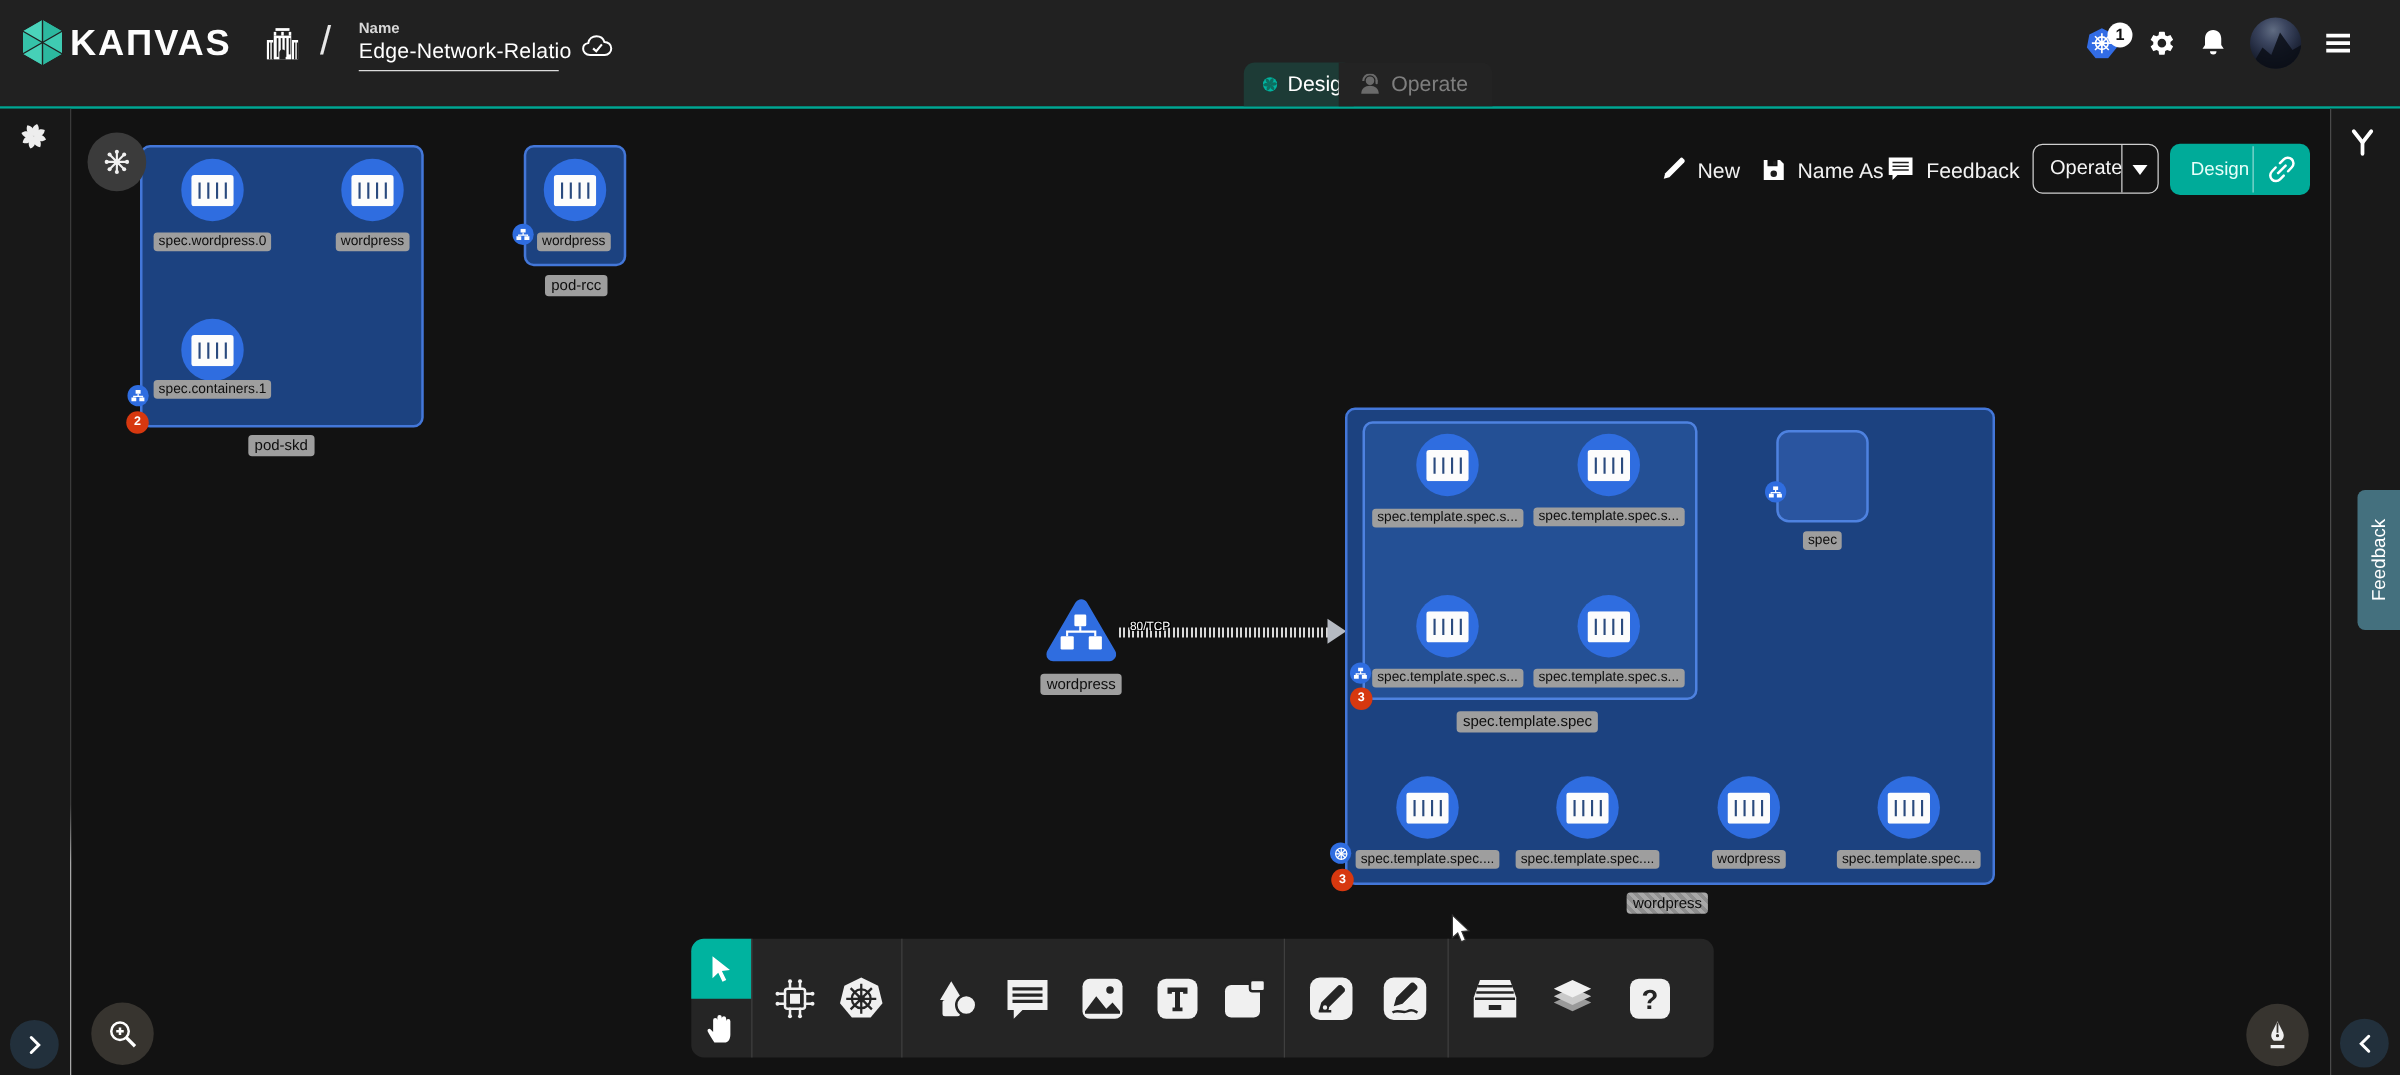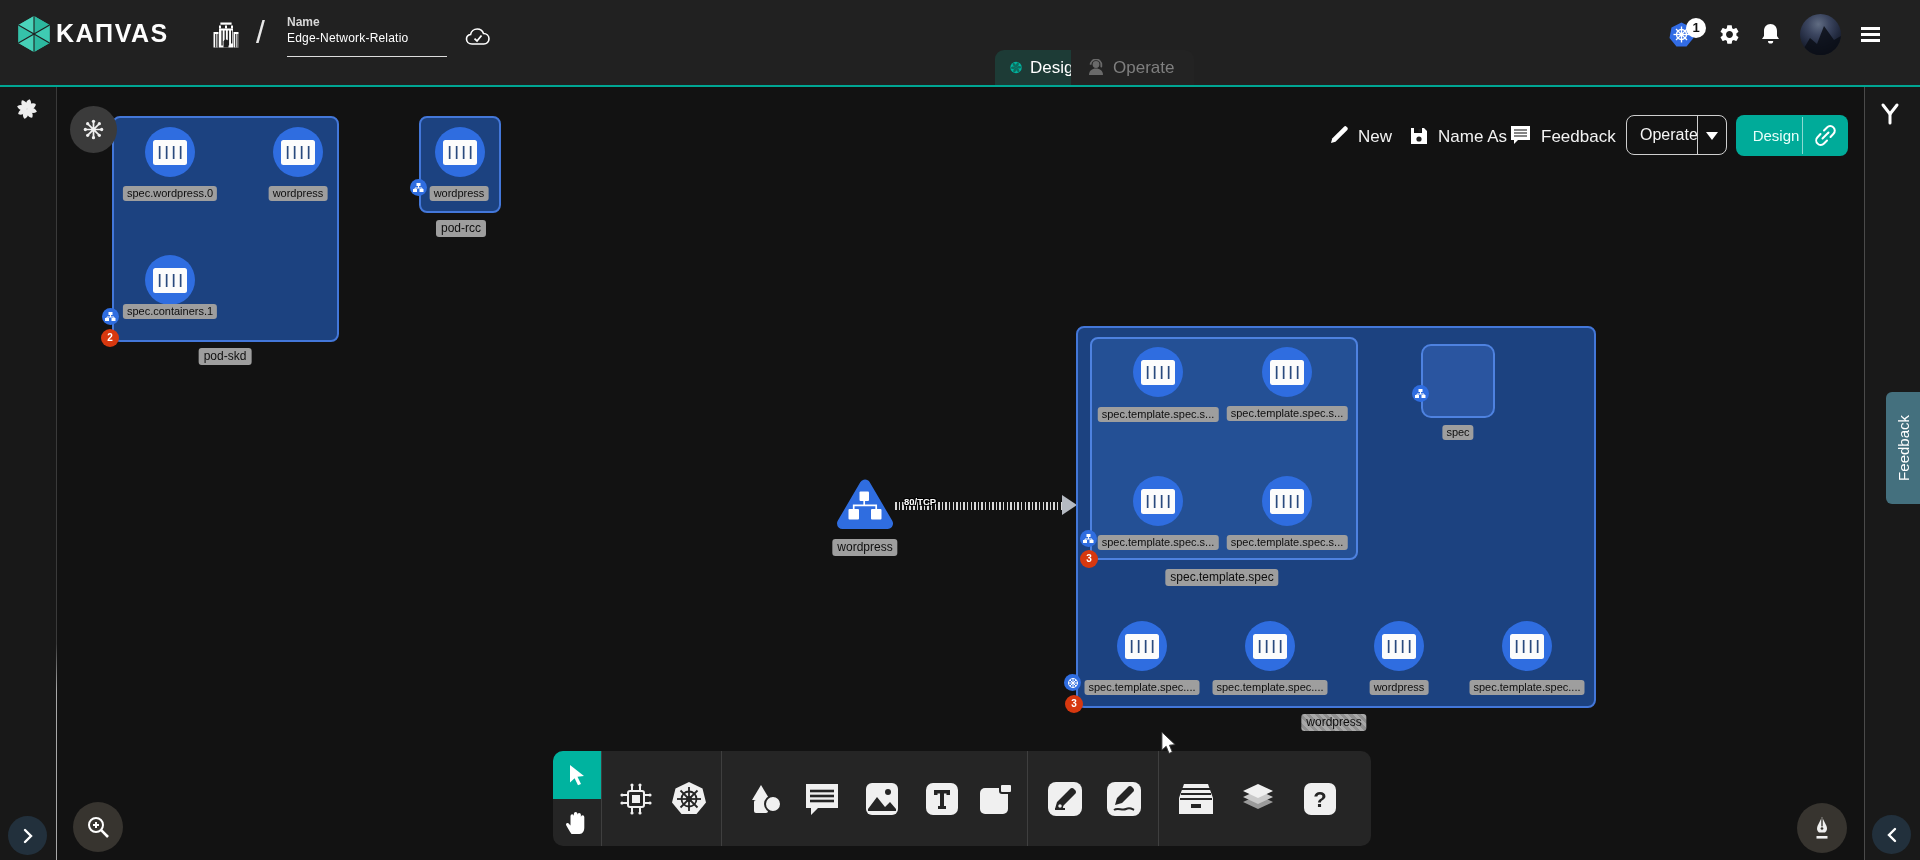--- a/index.html
+++ b/index.html
@@ -3,24 +3,24 @@
 <meta charset="utf-8">
 <style>
 * { margin:0; padding:0; box-sizing:border-box; }
 html,body { width:1920px; height:860px; overflow:hidden; }
 body { background:#121212; font-family:"Liberation Sans", sans-serif; position:relative; }
 .abs { position:absolute; }
 
 
 .header { position:absolute; left:0; top:0; width:1920px; height:85px; background:#212121; }
 .tealline { position:absolute; left:0; top:84.5px; width:1920px; height:2.5px; background:#00a693; }
-.kanvas-text { position:absolute; left:56px; top:19px; font-size:25px; font-weight:700; letter-spacing:1.5px; color:#fdfdfd; }
+.kanvas-text { position:absolute; left:56px; top:19px; font-size:29px; font-weight:700; letter-spacing:1.5px; color:#fdfdfd; }
 .slash { position:absolute; left:256px; top:14px; font-size:32px; font-weight:400; color:#e8e8e8; }
 .namelab { position:absolute; left:287px; top:15px; font-size:12px; font-weight:700; color:#d8d8d8; }
-.nameval { position:absolute; left:287px; top:31px; font-size:12px; letter-spacing:0.2px; color:#fff; }
+.nameval { position:absolute; left:287px; top:31px; font-size:17px; letter-spacing:0.2px; color:#fff; }
 .nameunderline { position:absolute; left:287px; top:56px; width:160px; height:1px; background:#dcdcdc; }
 
 .tab { position:absolute; top:50px; height:35px; display:flex; align-items:center; }
 .tab-design { left:995px; width:88px; background:#1d3b36; border-radius:9px 9px 0 0;justify-content:space-between; }
 .tab-operate { left:1071px; width:123px; background:#232323; border-radius:0 9px 0 0; }
 .tab-design .txt { color:#fff; font-size:17px; margin-left:8px; }
 .tab-operate .txt { color:#7f7f7f; font-size:17px; margin-left:8px; }
 
 
 .badge1 { position:absolute; left:1686px; top:18px; width:20px; height:20px; border-radius:50%; background:#fff; color:#111; font-size:13px; font-weight:700; text-align:center; line-height:20px; }
@@ -43,21 +43,21 @@
 .group-box { position:absolute; background:#1c4280; border:2px solid #4377d9; border-radius:8px; }
 .node { position:absolute; width:50px; height:50px; border-radius:50%; background:#2f6de0; display:flex; align-items:center; justify-content:center; }
 .lbl { position:absolute; transform:translateX(-50%); background:#9e9e9e; color:#0e0e0e; font-size:11px; line-height:14.5px; padding:0 4px; border-radius:3px; white-space:nowrap; }
 .lbl2 { position:absolute; transform:translateX(-50%); background:#9e9e9e; color:#0e0e0e; font-size:12px; line-height:15.5px; padding:0.5px 5px; border-radius:3px; white-space:nowrap; }
 .badge-b { position:absolute; width:17px; height:17px; border-radius:50%; background:#2f6de0; display:flex; align-items:center; justify-content:center; }
 .badge-r { position:absolute; width:18px; height:18px; border-radius:50%; background:#d7380f; color:#fff; font-size:10px; font-weight:700; text-align:center; line-height:18px; }
 
 .dashedge { position:absolute; left:895px; top:502px; width:168px; height:8px;
   background:repeating-linear-gradient(90deg, #d8d8d8 0 1.5px, transparent 1.5px 3.6px); }
 .arrowhead { position:absolute; left:1062px; top:495px; width:0; height:0; border-top:10.5px solid transparent; border-bottom:10.5px solid transparent; border-left:15px solid #b5bac2; }
-.porttag { position:absolute; left:865px; top:496px; color:#fff; font-size:9.5px; font-weight:700;
+.porttag { position:absolute; left:865px; top:496px; color:#fff; font-size:9.5px; font-weight:400;
   text-shadow:-1px -1px 0 #000, 1px -1px 0 #000, -1px 1px 0 #000, 1px 1px 0 #000;padding-left:39px; }
 
 
 .toolbar { position:absolute; left:553px; top:751px; width:818px; height:95px; background:#252525; border-radius:10px; }
 .tb-div { position:absolute; top:0; width:1px; height:95px; background:#3f3f3f; }
 .tb-teal { position:absolute; left:0; top:0; width:48px; height:48px; background:#00b39f; border-radius:10px 0 0 0; display:flex; align-items:center; justify-content:center; }
 .tb-cell { position:absolute; display:flex; align-items:center; justify-content:center; }
 
 
 .circbtn { position:absolute; border-radius:50%; display:flex; align-items:center; justify-content:center; }

